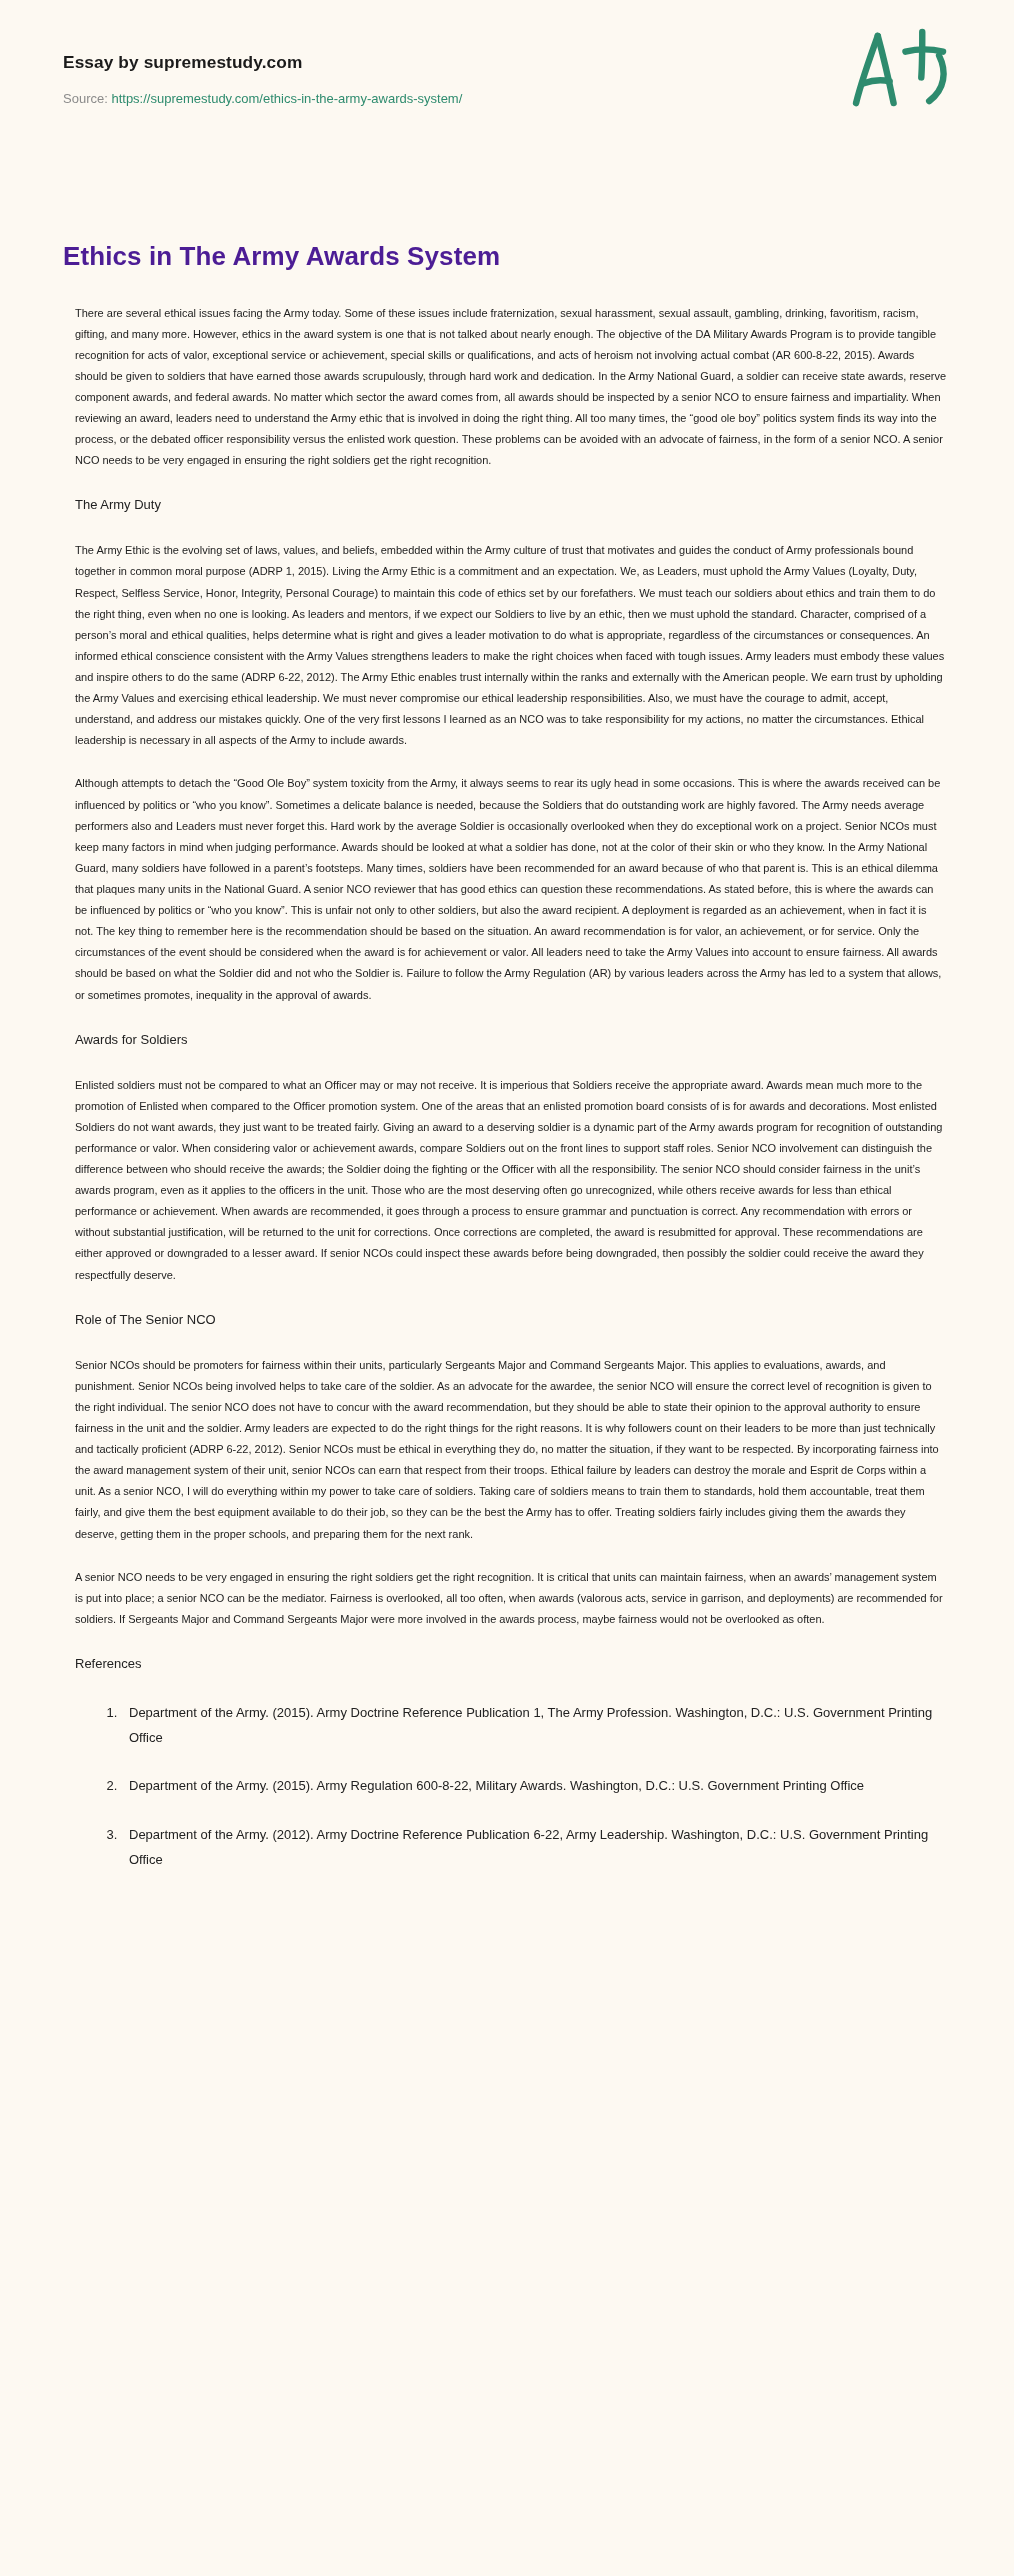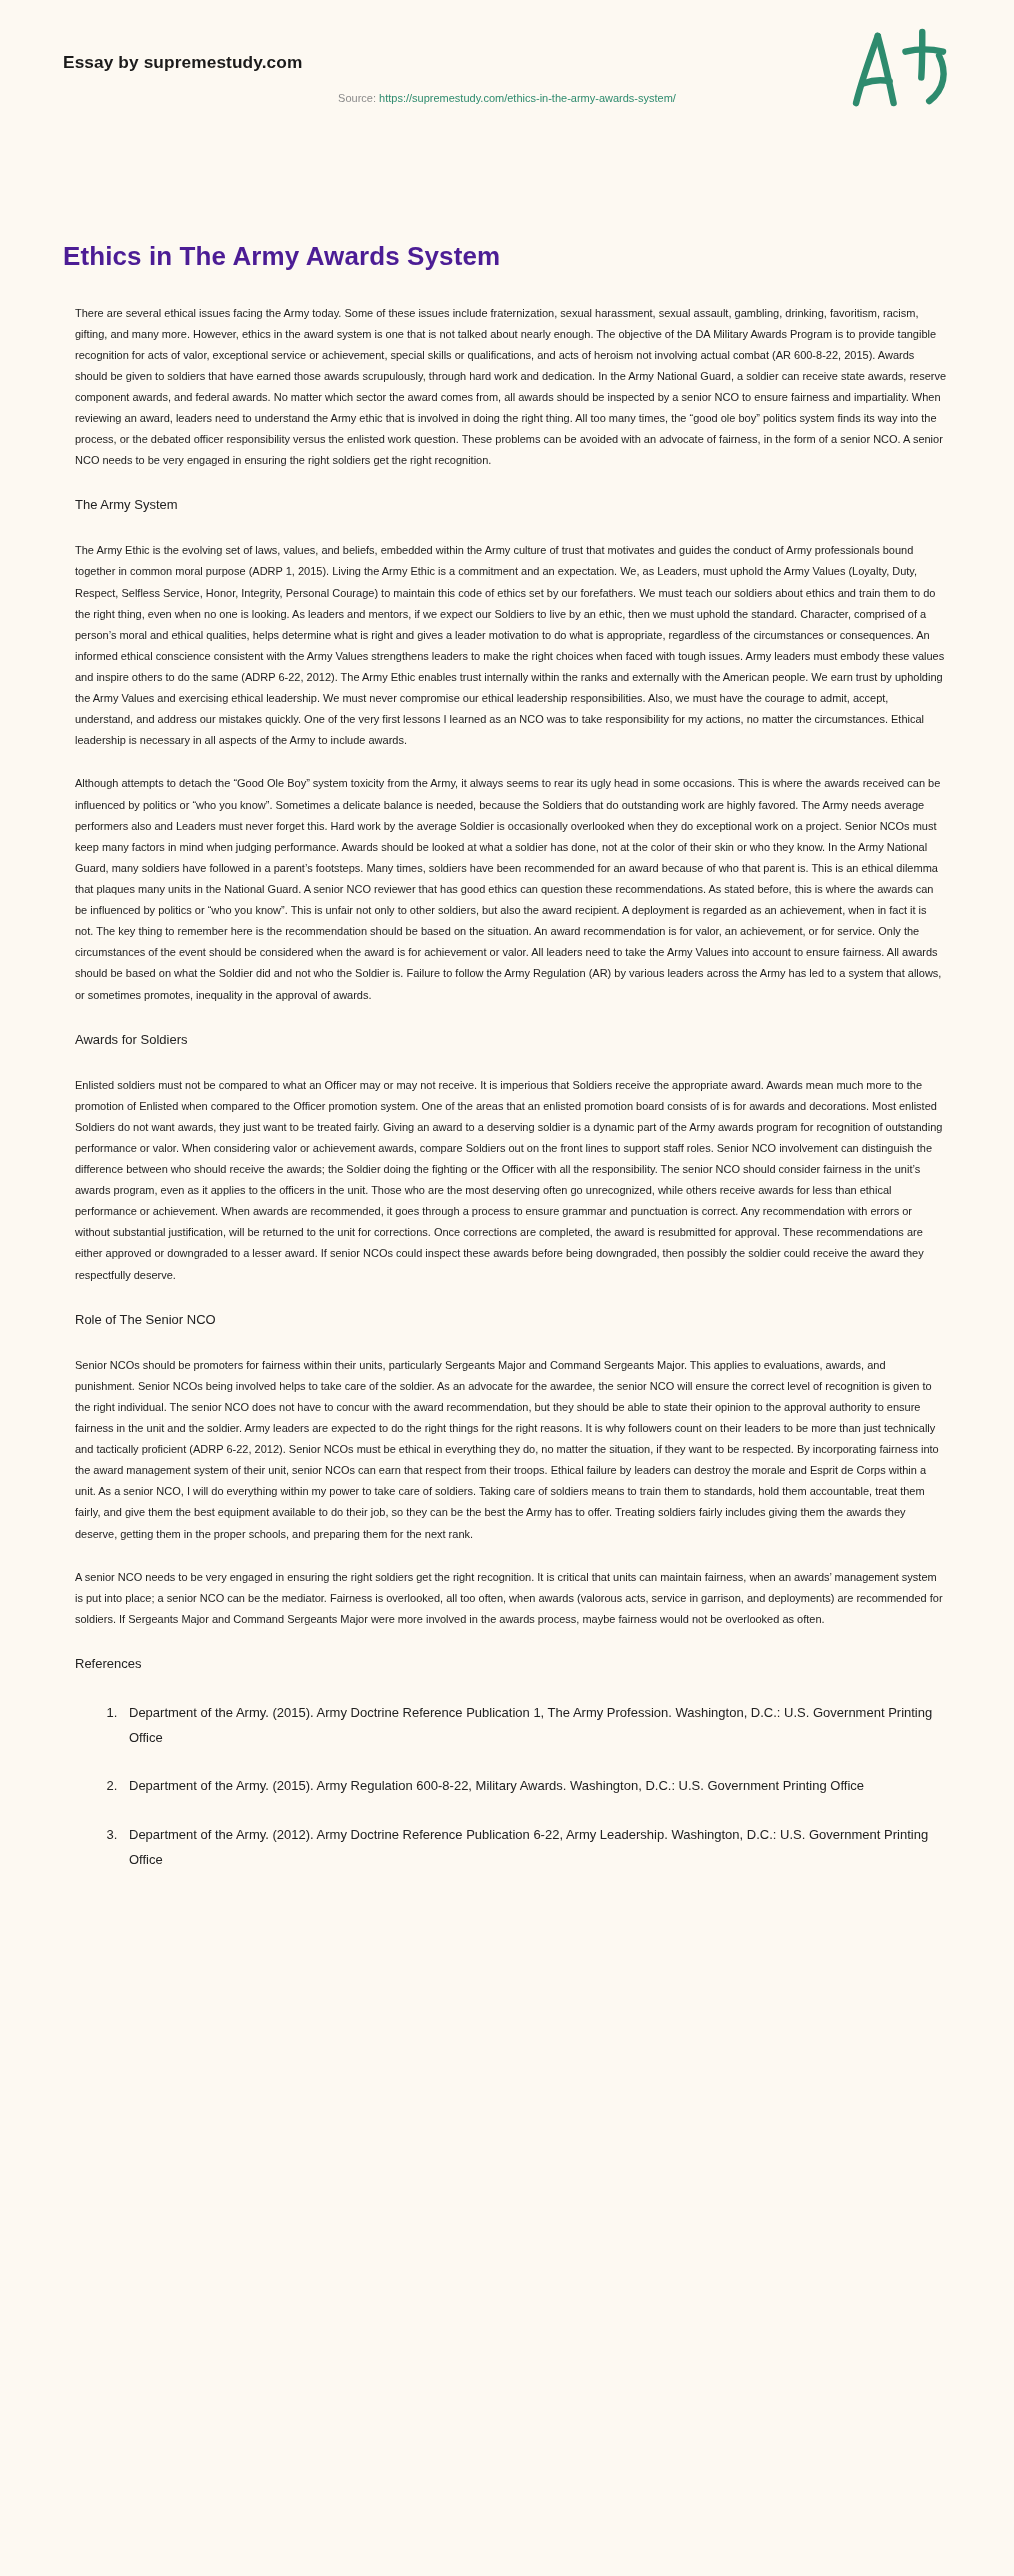--- a/index.html
+++ b/index.html
@@ -30,24 +30,23 @@
   }
   .brand {
     font-size: 17.3px;
     font-weight: bold;
     color: #1b1b1b;
     letter-spacing: 0.1px;
     line-height: 1.2;
   }
   .source-line {
     margin-top: 18px;
-    font-size: 11px;
+    font-size: 13px;
     color: #8b8b8b;
     line-height: 1.3;
-    text-align: center;
   }
   .source-link {
     color: #2e8b6e;
     text-decoration: none;
   }
   .logo-mark {
     position: absolute;
     right: 57px;
     top: 28px;
     width: 109px;
@@ -139,21 +138,21 @@
       </svg>
     </div>
   </div>
 
   <div class="article">
     <h1 class="doc-title">Ethics in The Army Awards System</h1>
 
     <div class="body-wrap">
       <p class="para">There are several ethical issues facing the Army today. Some of these issues include fraternization, sexual harassment, sexual assault, gambling, drinking, favoritism, racism, gifting, and many more. However, ethics in the award system is one that is not talked about nearly enough. The objective of the DA Military Awards Program is to provide tangible recognition for acts of valor, exceptional service or achievement, special skills or qualifications, and acts of heroism not involving actual combat (AR 600-8-22, 2015). Awards should be given to soldiers that have earned those awards scrupulously, through hard work and dedication. In the Army National Guard, a soldier can receive state awards, reserve component awards, and federal awards. No matter which sector the award comes from, all awards should be inspected by a senior NCO to ensure fairness and impartiality. When reviewing an award, leaders need to understand the Army ethic that is involved in doing the right thing. All too many times, the “good ole boy” politics system finds its way into the process, or the debated officer responsibility versus the enlisted work question. These problems can be avoided with an advocate of fairness, in the form of a senior NCO. A senior NCO needs to be very engaged in ensuring the right soldiers get the right recognition.</p>
 
-      <h2 class="section">The Army System</h2>
+      <h2 class="section">The Army Duty</h2>
       <p class="para">The Army Ethic is the evolving set of laws, values, and beliefs, embedded within the Army culture of trust that motivates and guides the conduct of Army professionals bound together in common moral purpose (ADRP 1, 2015). Living the Army Ethic is a commitment and an expectation. We, as Leaders, must uphold the Army Values (Loyalty, Duty, Respect, Selfless Service, Honor, Integrity, Personal Courage) to maintain this code of ethics set by our forefathers. We must teach our soldiers about ethics and train them to do the right thing, even when no one is looking. As leaders and mentors, if we expect our Soldiers to live by an ethic, then we must uphold the standard. Character, comprised of a person’s moral and ethical qualities, helps determine what is right and gives a leader motivation to do what is appropriate, regardless of the circumstances or consequences. An informed ethical conscience consistent with the Army Values strengthens leaders to make the right choices when faced with tough issues. Army leaders must embody these values and inspire others to do the same (ADRP 6-22, 2012). The Army Ethic enables trust internally within the ranks and externally with the American people. We earn trust by upholding the Army Values and exercising ethical leadership. We must never compromise our ethical leadership responsibilities. Also, we must have the courage to admit, accept, understand, and address our mistakes quickly. One of the very first lessons I learned as an NCO was to take responsibility for my actions, no matter the circumstances. Ethical leadership is necessary in all aspects of the Army to include awards.</p>
 
       <p class="para">Although attempts to detach the “Good Ole Boy” system toxicity from the Army, it always seems to rear its ugly head in some occasions. This is where the awards received can be influenced by politics or “who you know”. Sometimes a delicate balance is needed, because the Soldiers that do outstanding work are highly favored. The Army needs average performers also and Leaders must never forget this. Hard work by the average Soldier is occasionally overlooked when they do exceptional work on a project. Senior NCOs must keep many factors in mind when judging performance. Awards should be looked at what a soldier has done, not at the color of their skin or who they know. In the Army National Guard, many soldiers have followed in a parent’s footsteps. Many times, soldiers have been recommended for an award because of who that parent is. This is an ethical dilemma that plaques many units in the National Guard. A senior NCO reviewer that has good ethics can question these recommendations. As stated before, this is where the awards can be influenced by politics or “who you know”. This is unfair not only to other soldiers, but also the award recipient. A deployment is regarded as an achievement, when in fact it is not. The key thing to remember here is the recommendation should be based on the situation. An award recommendation is for valor, an achievement, or for service. Only the circumstances of the event should be considered when the award is for achievement or valor. All leaders need to take the Army Values into account to ensure fairness. All awards should be based on what the Soldier did and not who the Soldier is. Failure to follow the Army Regulation (AR) by various leaders across the Army has led to a system that allows, or sometimes promotes, inequality in the approval of awards.</p>
 
       <h2 class="section">Awards for Soldiers</h2>
       <p class="para">Enlisted soldiers must not be compared to what an Officer may or may not receive. It is imperious that Soldiers receive the appropriate award. Awards mean much more to the promotion of Enlisted when compared to the Officer promotion system. One of the areas that an enlisted promotion board consists of is for awards and decorations. Most enlisted Soldiers do not want awards, they just want to be treated fairly. Giving an award to a deserving soldier is a dynamic part of the Army awards program for recognition of outstanding performance or valor. When considering valor or achievement awards, compare Soldiers out on the front lines to support staff roles. Senior NCO involvement can distinguish the difference between who should receive the awards; the Soldier doing the fighting or the Officer with all the responsibility. The senior NCO should consider fairness in the unit’s awards program, even as it applies to the officers in the unit. Those who are the most deserving often go unrecognized, while others receive awards for less than ethical performance or achievement. When awards are recommended, it goes through a process to ensure grammar and punctuation is correct. Any recommendation with errors or without substantial justification, will be returned to the unit for corrections. Once corrections are completed, the award is resubmitted for approval. These recommendations are either approved or downgraded to a lesser award. If senior NCOs could inspect these awards before being downgraded, then possibly the soldier could receive the award they respectfully deserve.</p>
 
       <h2 class="section">Role of The Senior NCO</h2>
       <p class="para">Senior NCOs should be promoters for fairness within their units, particularly Sergeants Major and Command Sergeants Major. This applies to evaluations, awards, and punishment. Senior NCOs being involved helps to take care of the soldier. As an advocate for the awardee, the senior NCO will ensure the correct level of recognition is given to the right individual. The senior NCO does not have to concur with the award recommendation, but they should be able to state their opinion to the approval authority to ensure fairness in the unit and the soldier. Army leaders are expected to do the right things for the right reasons. It is why followers count on their leaders to be more than just technically and tactically proficient (ADRP 6-22, 2012). Senior NCOs must be ethical in everything they do, no matter the situation, if they want to be respected. By incorporating fairness into the award management system of their unit, senior NCOs can earn that respect from their troops. Ethical failure by leaders can destroy the morale and Esprit de Corps within a unit. As a senior NCO, I will do everything within my power to take care of soldiers. Taking care of soldiers means to train them to standards, hold them accountable, treat them fairly, and give them the best equipment available to do their job, so they can be the best the Army has to offer. Treating soldiers fairly includes giving them the awards they deserve, getting them in the proper schools, and preparing them for the next rank.</p>
 

